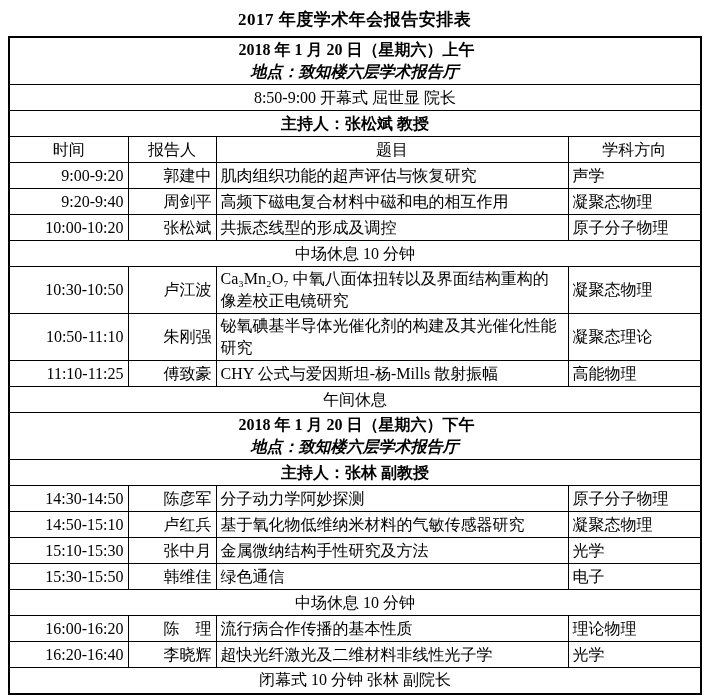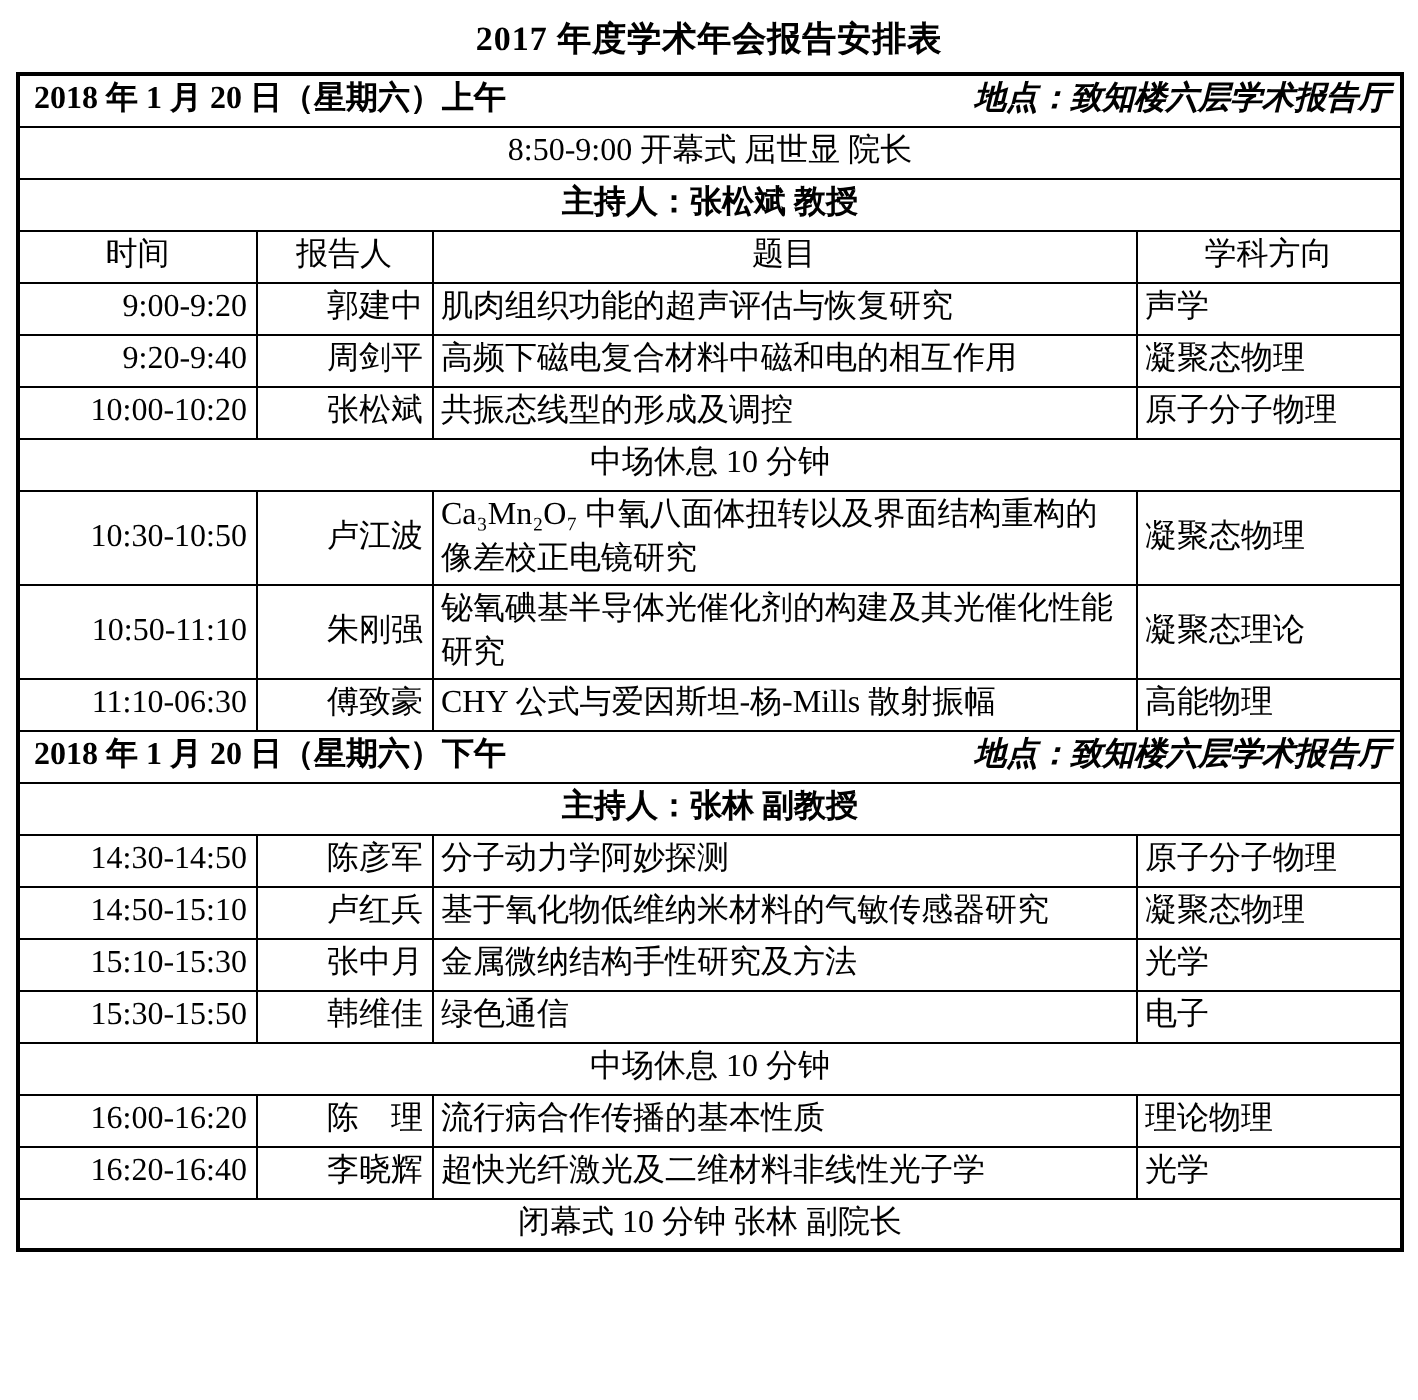--- a/index.html
+++ b/index.html
@@ -34,20 +34,21 @@
     vertical-align: middle;
     overflow: hidden;
   }
   .center { text-align: center; }
   .bold   { font-weight: 700; }
   .session-flex {
     display: flex;
     justify-content: space-between;
     align-items: center;
     font-weight: 700;
+    flex-direction: column;
   }
   .session-flex .sess-left  { padding-left: 3px; white-space: nowrap; }
   .session-flex .sess-right { padding-right: 1px; white-space: nowrap; font-style: italic; }
   .title-cell { padding-left: 6px; }
   .field-cell { padding-left: 7px; margin-top: 20px; }
   .time-cell, .speaker-cell { text-align: right; }
 </style>
 </head>
 <body>
 
@@ -115,26 +116,29 @@
       <td class="title-cell">Ca₃Mn₂O₇ 中氧八面体扭转以及界面结构重构的像差校正电镜研究</td>
       <td class="field-cell">凝聚态物理</td>
     </tr>
     <tr>
       <td class="time-cell">10:50-11:10</td>
       <td class="speaker-cell">朱刚强</td>
       <td class="title-cell">铋氧碘基半导体光催化剂的构建及其光催化性能研究</td>
       <td class="field-cell">凝聚态理论</td>
     </tr>
     <tr>
-      <td class="time-cell">11:10-06:30</td>
+      <td class="time-cell">11:10-11:25</td>
       <td class="speaker-cell">傅致豪</td>
       <td class="title-cell">CHY 公式与爱因斯坦-杨-Mills 散射振幅</td>
       <td class="field-cell">高能物理</td>
     </tr>
 
+    <tr>
+      <td colspan="4" class="center">午间休息</td>
+    </tr>
 
     <tr>
       <td colspan="4">
         <div class="session-flex">
           <span class="sess-left">2018 年 1 月 20 日（星期六）下午</span>
           <span class="sess-right">地点：致知楼六层学术报告厅</span>
         </div>
       </td>
     </tr>
 

